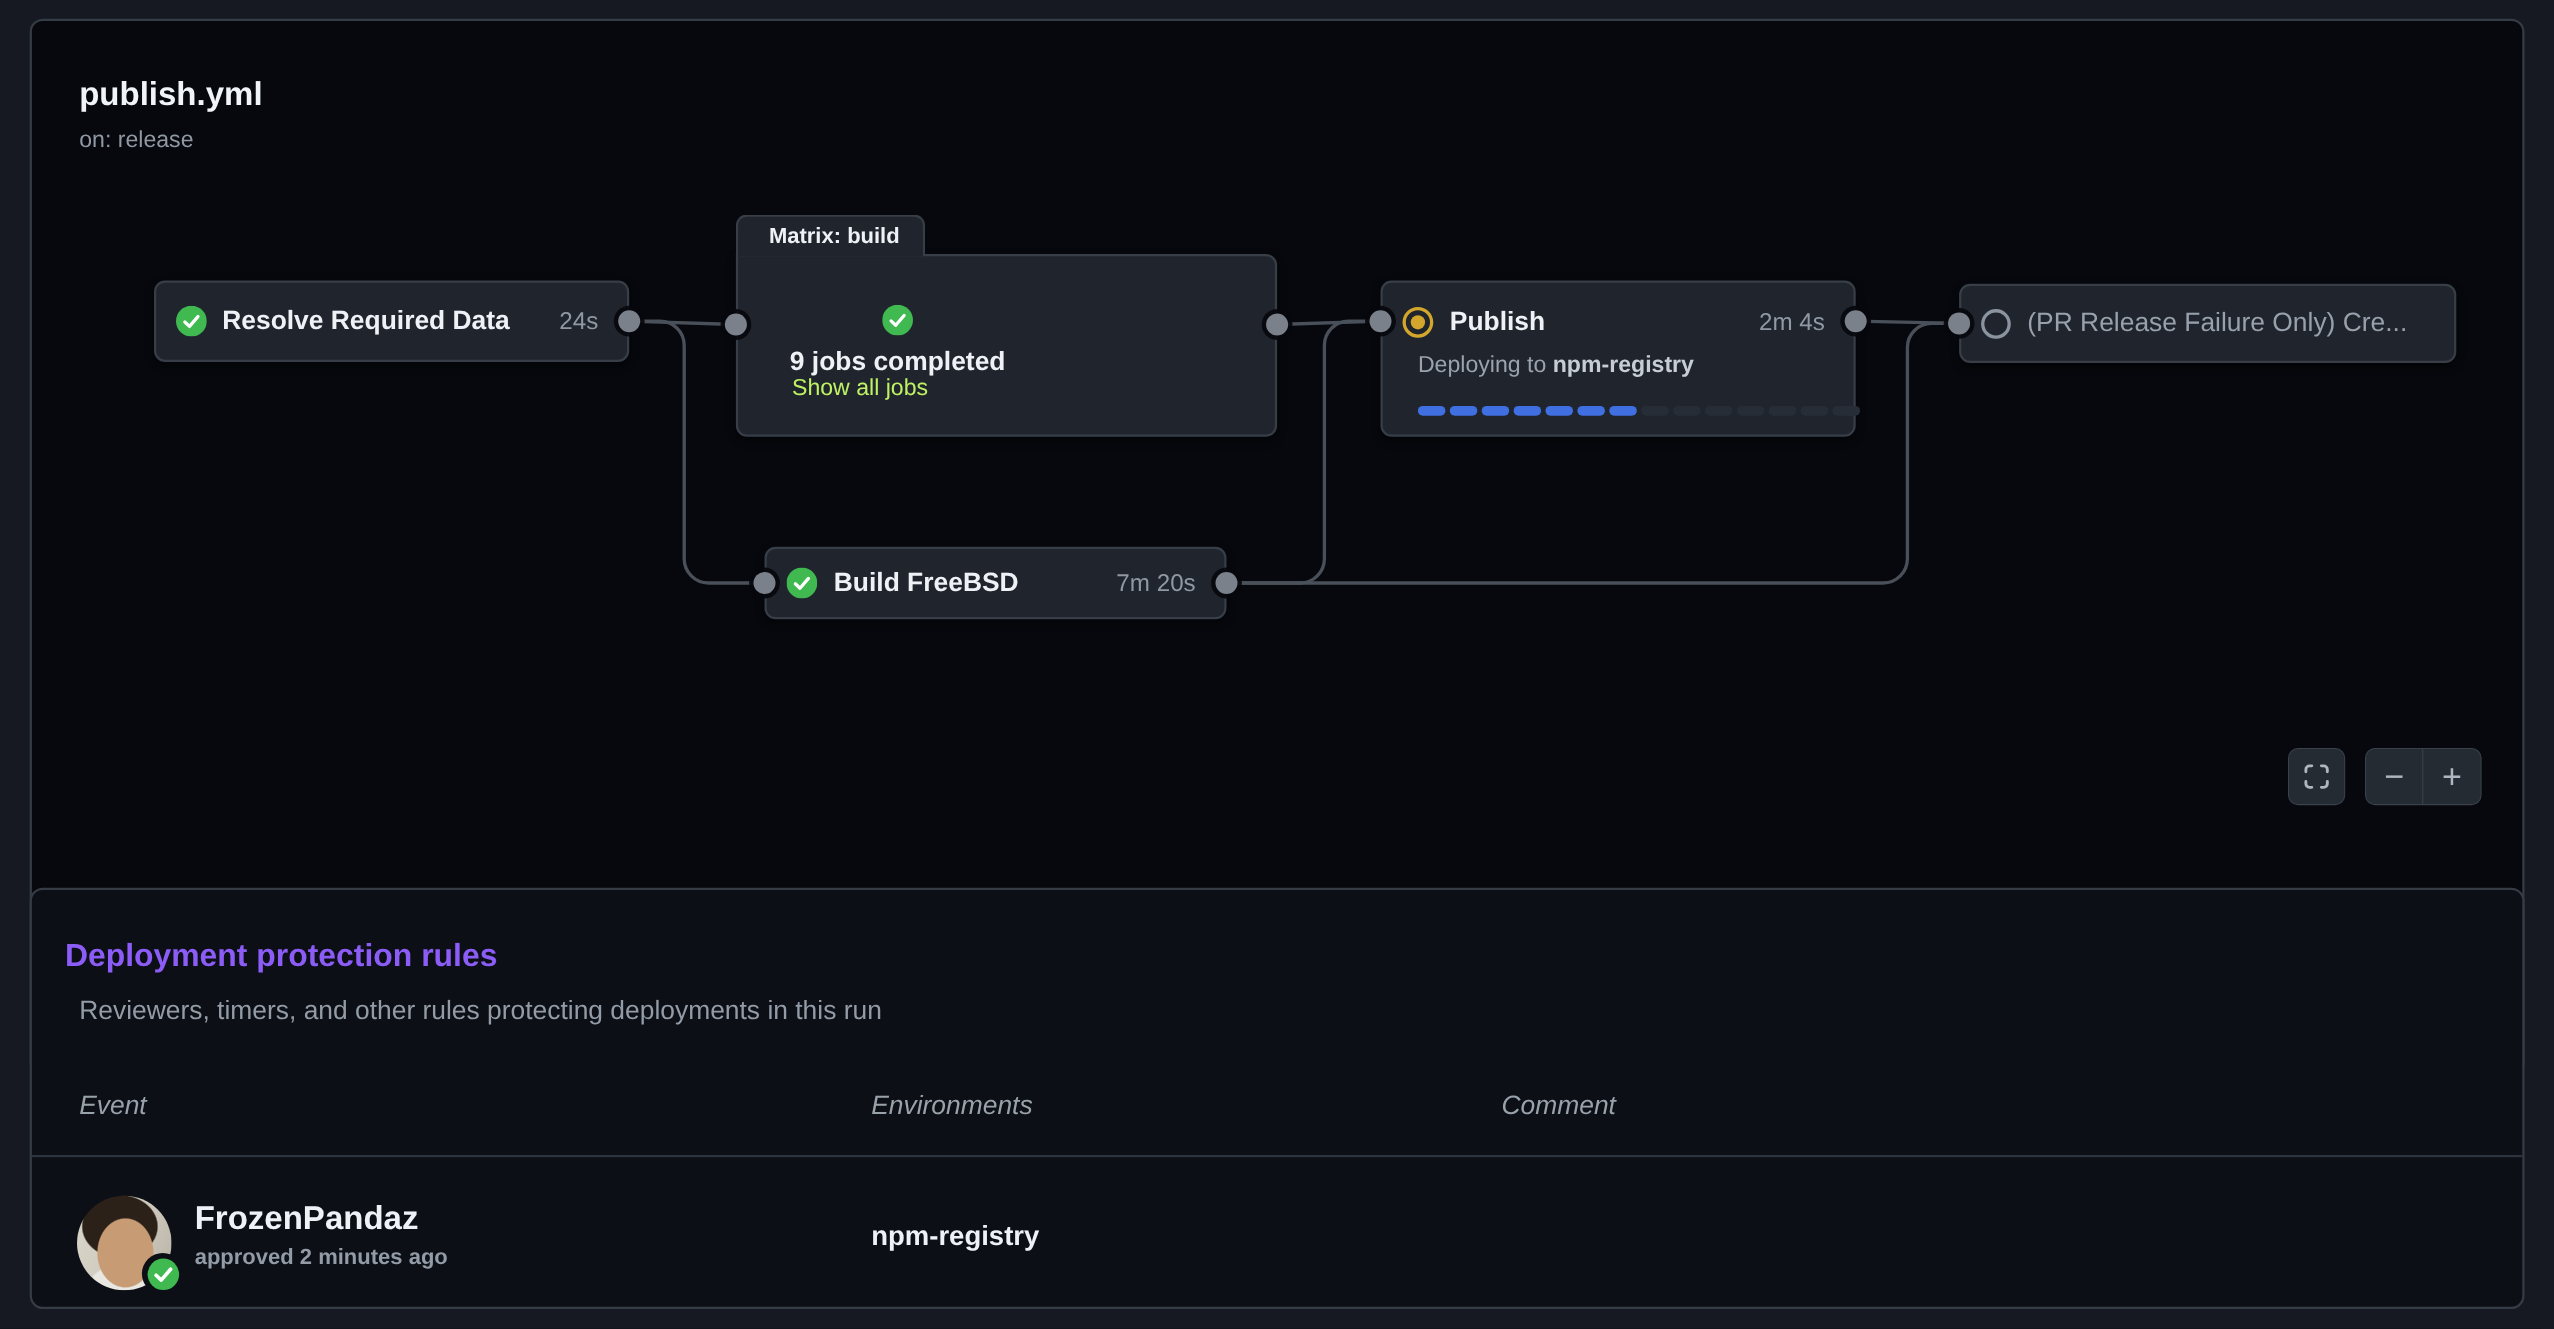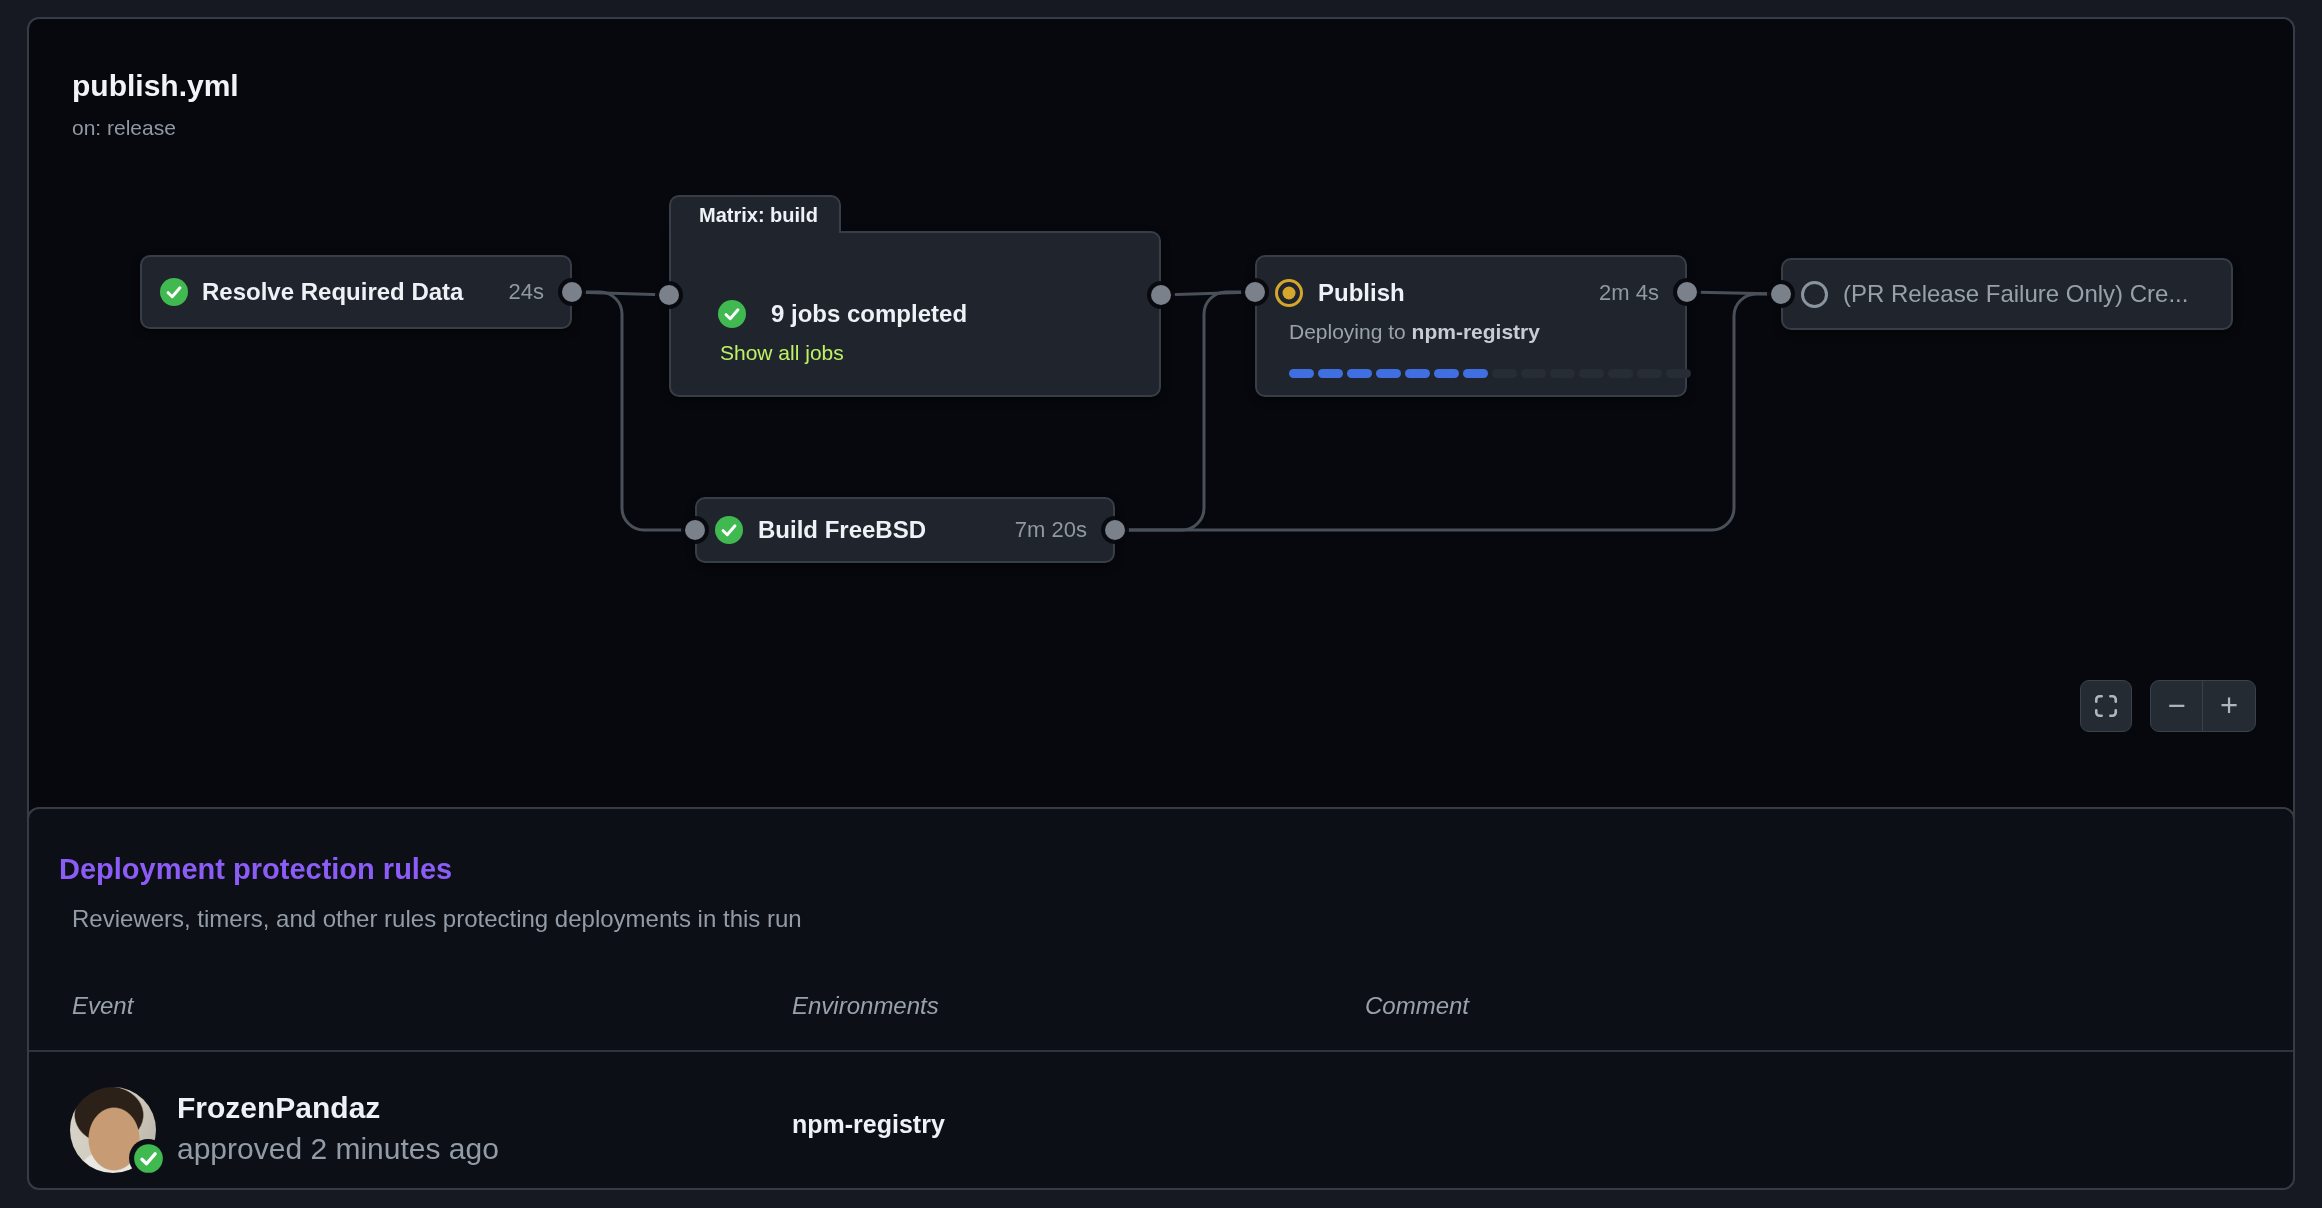--- a/index.html
+++ b/index.html
@@ -59,21 +59,21 @@
     display:flex; align-items:center; padding-left:28px;
     font-size:20px; font-weight:700; color:#eef2f6;
   }
   #matrix-body {
     left:640px; top:212px; width:492px; height:166px; z-index:2;
     background:#20252d; border:2px solid #373e48;
     border-radius:0 10px 10px 10px;
     box-shadow:0 3px 8px rgba(0,0,0,.45);
     position:absolute;
   }
-  .matrix-row1 { position:absolute; left:47px; top:67px; display:flex; align-items:center; gap:25px; }
+  .matrix-row1 { position:absolute; left:47px; top:44px; display:flex; align-items:center; gap:10px;flex-direction:column; }
   .matrix-showall { position:absolute; left:49px; top:108px; font-size:21px; color:#bef264; cursor:pointer; }
 
   
   #node-publish { padding:0; display:block; }
   .pub-row1 { position:absolute; left:18px; top:22px; right:26px; display:flex; align-items:center; gap:15px; }
   .pub-deploy { position:absolute; left:32px; top:63px; font-size:21px; color:#9aa3ad; white-space:nowrap; }
   .pub-deploy b { color:#c6cdd5; font-weight:700; }
   .pub-progress { position:absolute; left:32px; top:112px; width:402px; display:flex; gap:4px; }
   .seg { width:25px; height:9px; border-radius:4.5px; background:#272d36; }
   .seg.filled { background:#3f6fe0; }
@@ -116,21 +116,21 @@
       radial-gradient(ellipse 32px 20px at 42px 82px, #e9e7e2 92%, rgba(0,0,0,0) 100%),
       linear-gradient(115deg, #dad6cb 0%, #cfcabd 55%, #b6b2a5 100%);
     overflow:hidden;
   }
   .approve-badge {
     left:100px; top:330px; width:38px; height:38px; border-radius:50%;
     background:#0c0f16; display:flex; align-items:center; justify-content:center;
   }
   .approve-badge .check-icon { width:31px; height:31px; }
   .row-user { left:148px; top:282px; font-size:30px; font-weight:700; color:#eef2f6; }
-  .row-status { left:148px; top:323px; font-size:30px; color:#939ca6; }
+  .row-status { left:148px; top:323px; font-size:20px; color:#939ca6;font-weight:bold; }
   .row-env { left:763px; top:301px; font-size:25px; font-weight:700; color:#eef2f6; }
 </style>
 </head>
 <body>
 
 <section class="panel" id="graph-panel">
 
   <div class="abs graph-title">publish.yml</div>
   <div class="abs graph-trigger">on: release</div>
 

